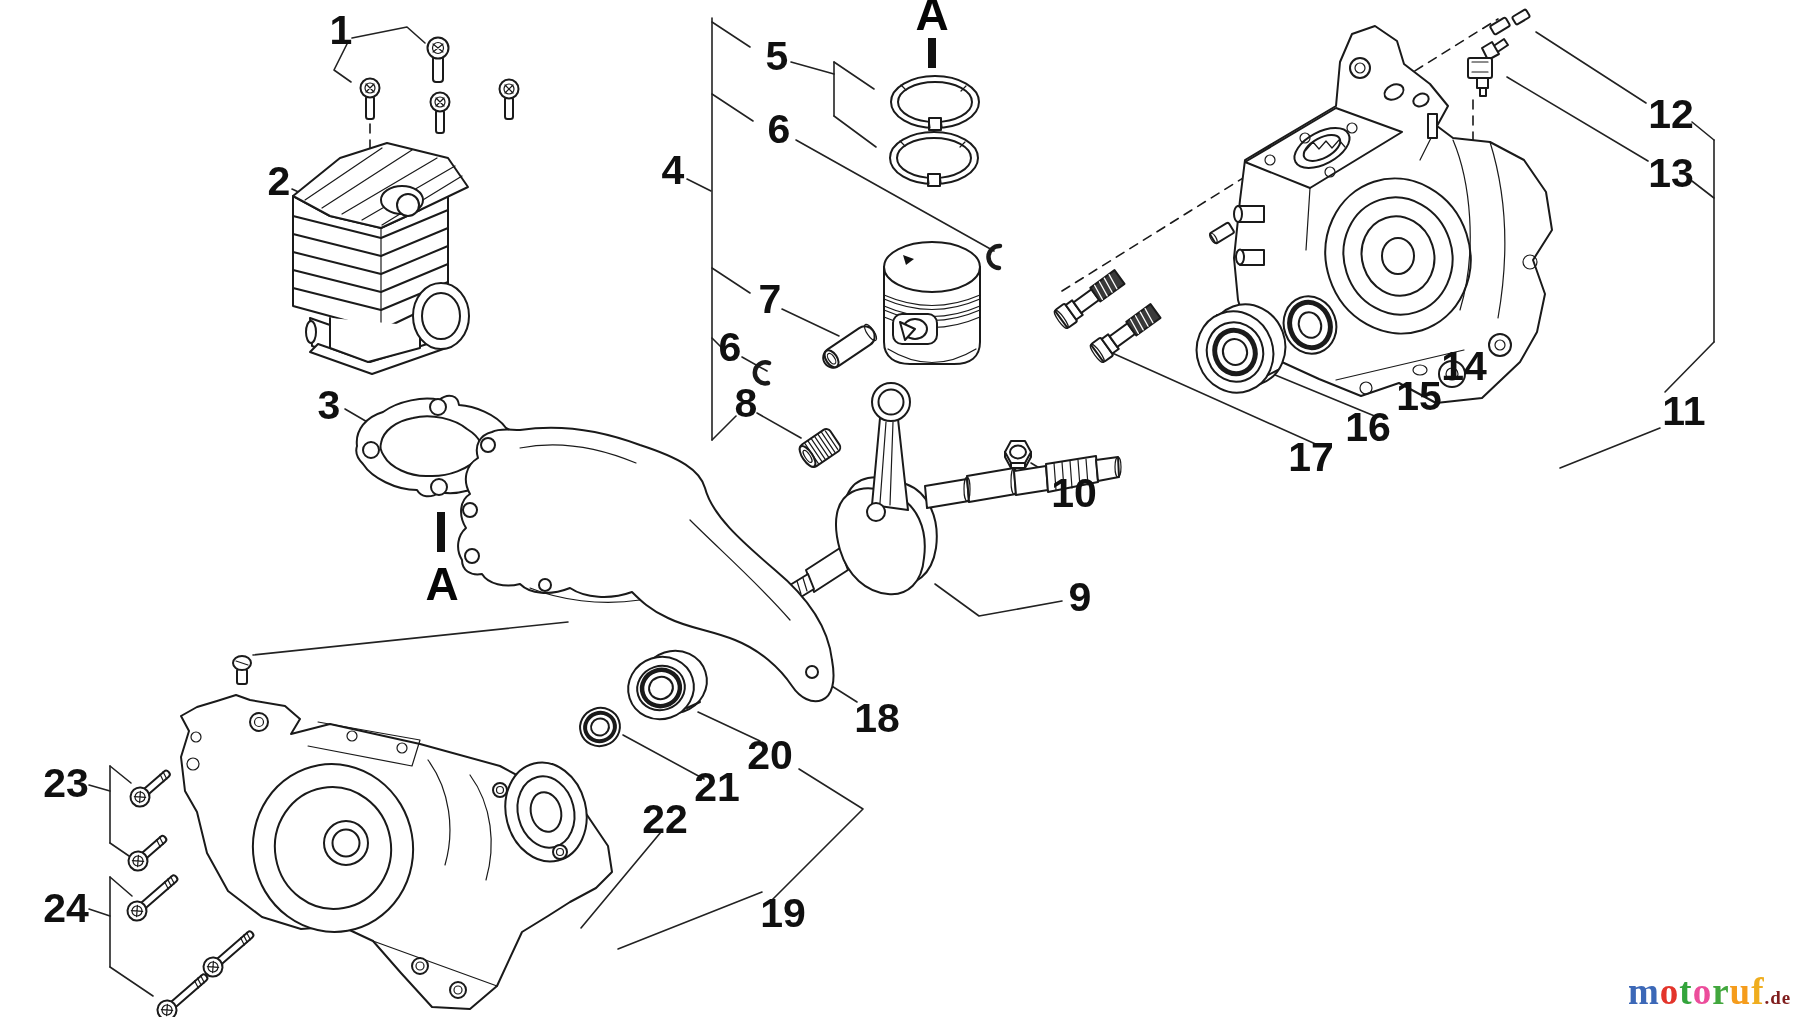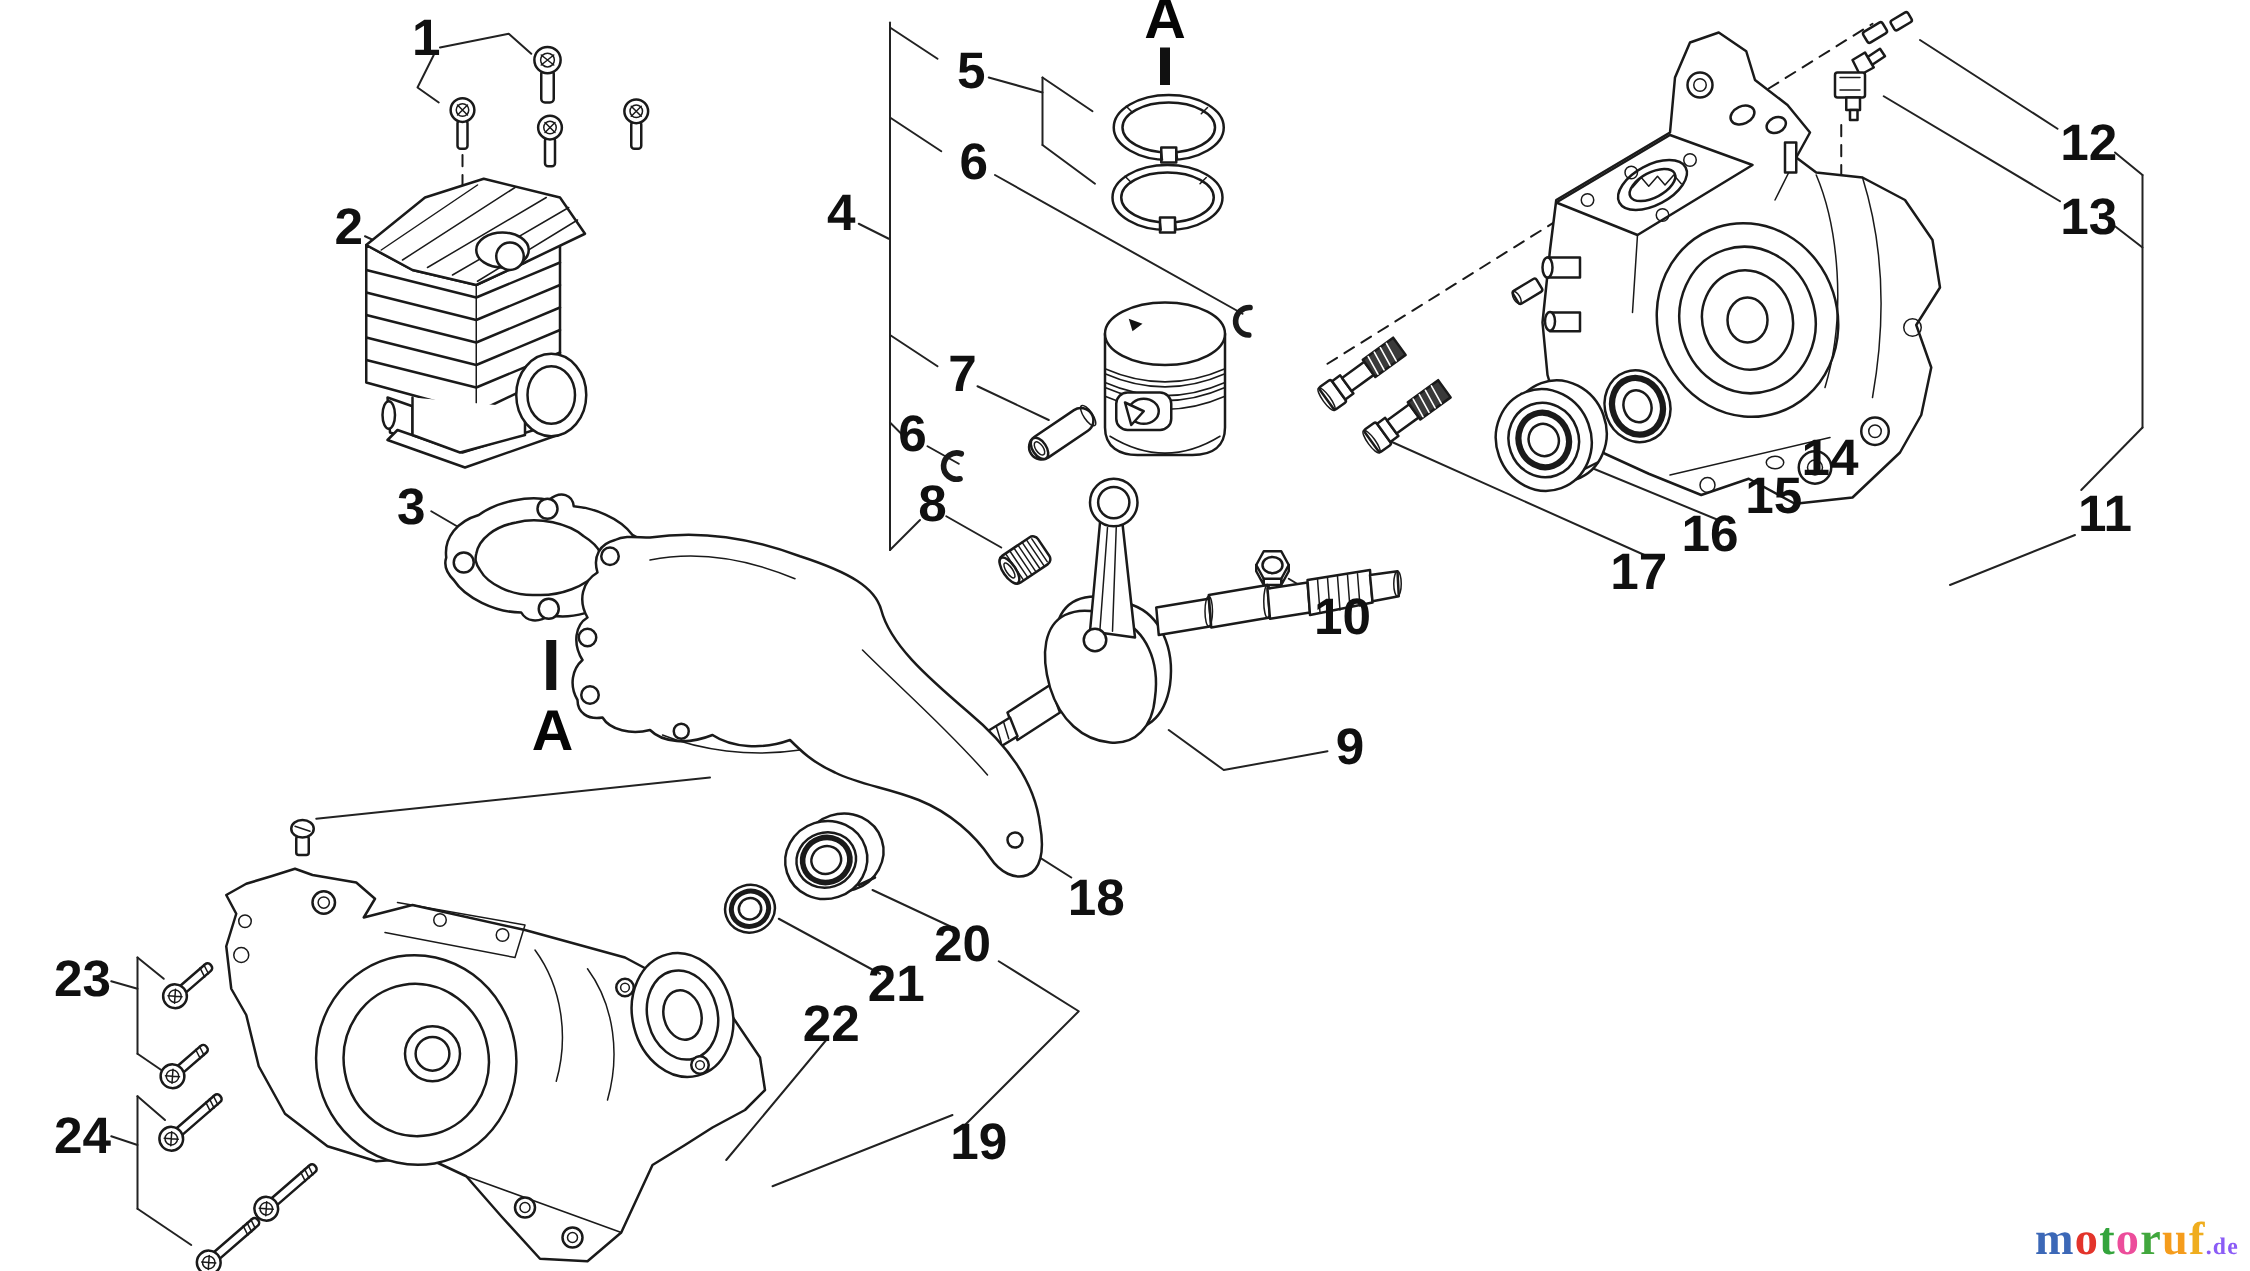--- a/index.html
+++ b/index.html
@@ -454,15 +454,15 @@
     <text class="callout" x="783" y="927">19</text>
     <text class="callout" x="770" y="769">20</text>
     <text class="callout" x="717" y="801">21</text>
     <text class="callout" x="665" y="833">22</text>
     <text class="callout" x="66" y="797">23</text>
     <text class="callout" x="66" y="922">24</text>
   </g>
 </svg>
 
 <div class="logo">
-  <span style="color: rgb(60, 104, 183);">m</span><span style="color: rgb(227, 52, 43);">o</span><span style="color: rgb(51, 164, 60);">t</span><span style="color: rgb(236, 77, 155);">o</span><span style="color: rgb(65, 167, 61);">r</span><span style="color: rgb(245, 156, 28);">u</span><span style="color: rgb(239, 173, 30);">f</span><span class="suffix" style="color: #8b5cf6; font-family: Liberation Serif, serif;">.de</span>
+  <span style="color: rgb(60, 104, 183);">m</span><span style="color: rgb(227, 52, 43);">o</span><span style="color: rgb(51, 164, 60);">t</span><span style="color: rgb(236, 77, 155);">o</span><span style="color: rgb(65, 167, 61);">r</span><span style="color: rgb(245, 156, 28);">u</span><span style="color: rgb(239, 173, 30);">f</span><span class="suffix" style="color: #7f1d1d; font-family: Liberation Serif, serif;">.de</span>
 </div>
 </div>
 
 </body></html>

